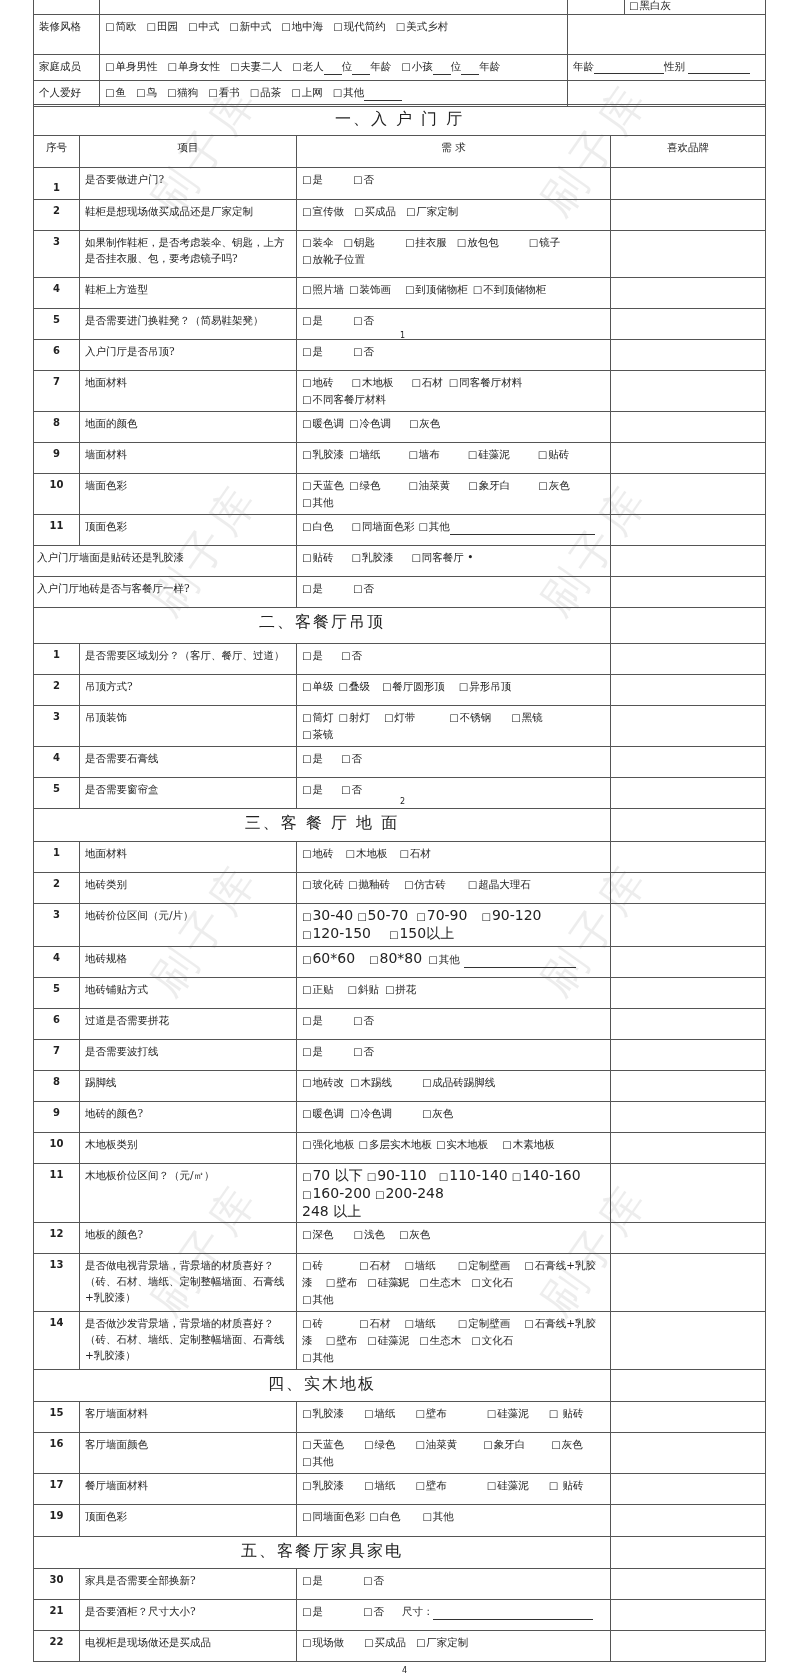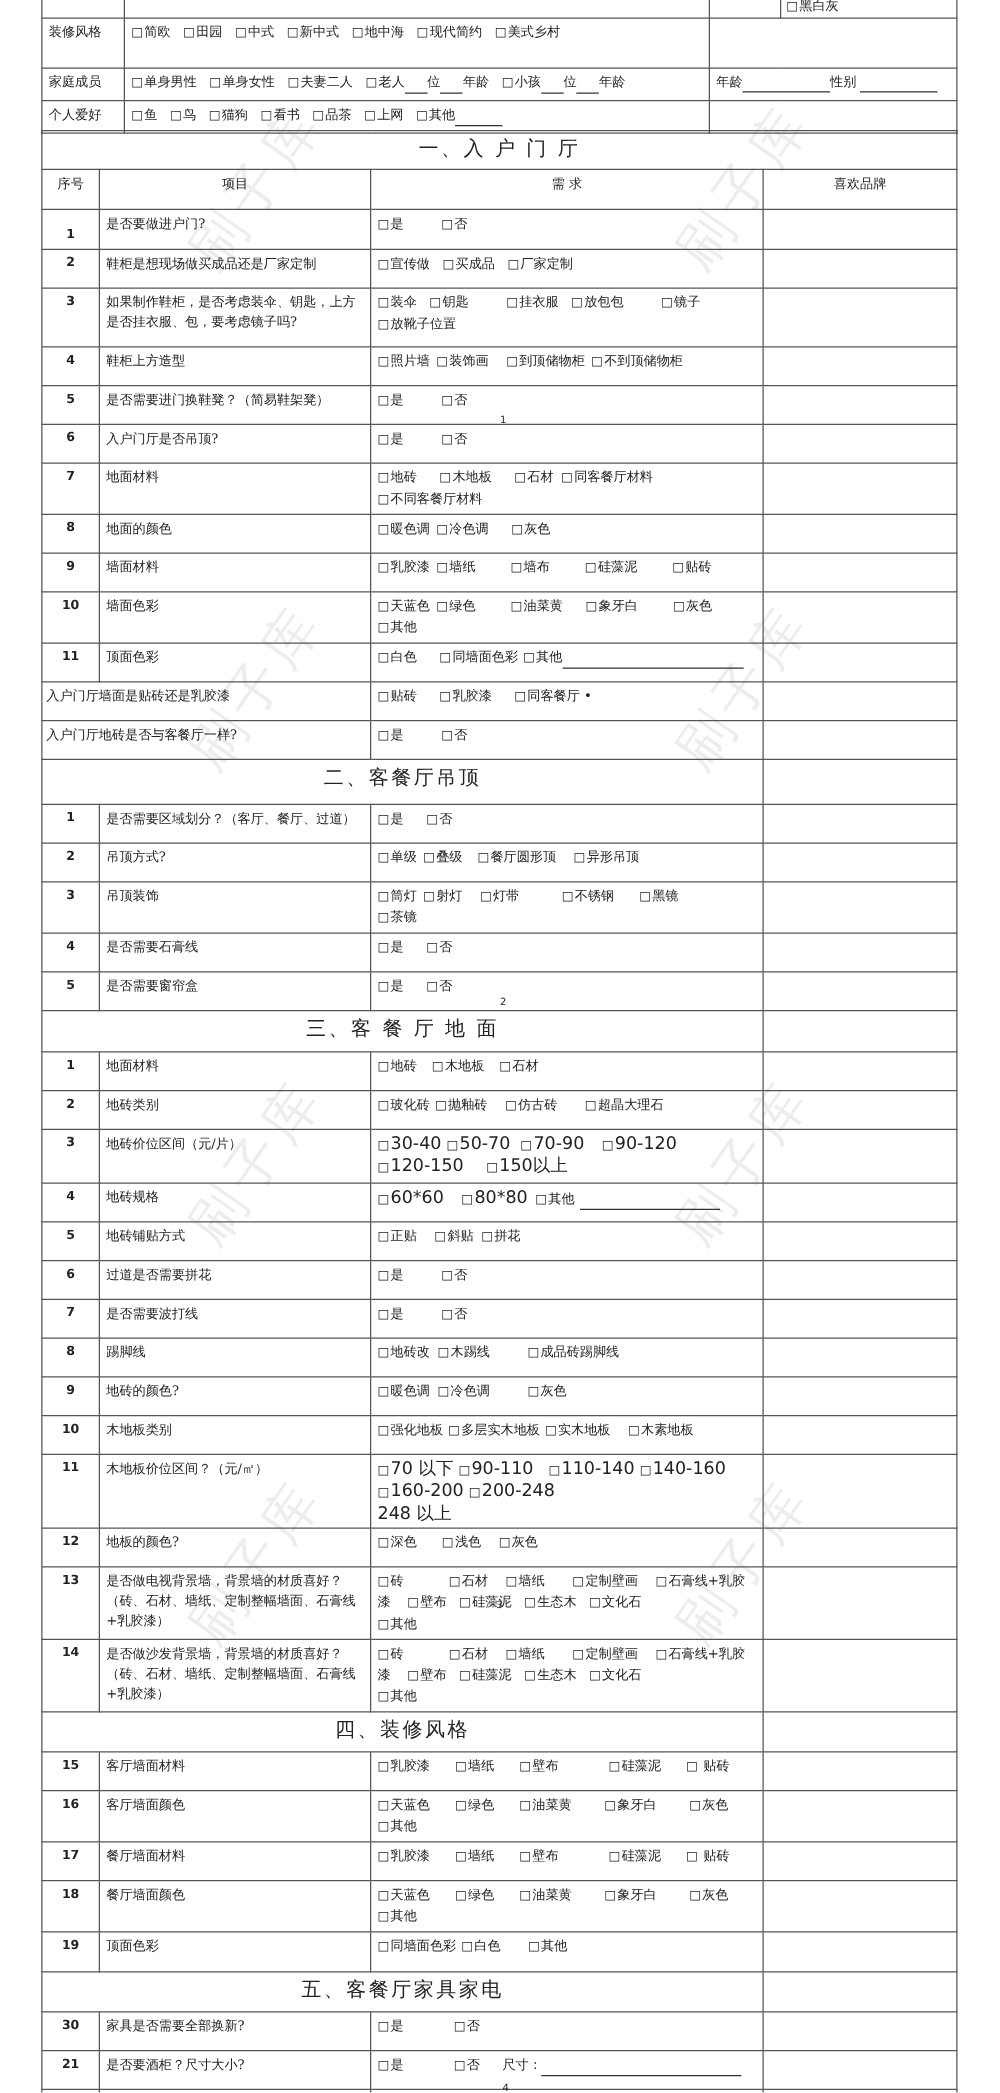--- a/index.html
+++ b/index.html
@@ -287,47 +287,41 @@
       <td></td>
     </tr>
     <tr style="height:47px">
       <td class="num">14</td>
       <td>是否做沙发背景墙，背景墙的材质喜好？（砖、石材、墙纸、定制整幅墙面、石膏线+乳胶漆）</td>
       <td><span class="opt" style="margin-right:36px">砖</span><span class="opt" style="margin-right:14px">石材</span><span class="opt" style="margin-right:22px">墙纸</span><span class="opt" style="margin-right:14px">定制壁画</span><span class="opt" style="white-space:normal;display:inline">石膏线+乳胶漆</span> <span class="opt">壁布</span><span class="opt">硅藻泥</span><span class="opt">生态木</span><span class="opt">文化石</span><br><span class="opt">其他</span></td>
       <td></td>
     </tr>
 
     <tr style="height:32px">
-      <td colspan="3" class="section">四、装修风格</td>
+      <td colspan="3" class="section">四、实木地板</td>
       <td></td>
     </tr>
     <tr style="height:31px">
       <td class="num">15</td>
       <td>客厅墙面材料</td>
       <td><span class="opt" style="margin-right:20px">乳胶漆</span><span class="opt" style="margin-right:20px">墙纸</span><span class="opt" style="margin-right:40px">壁布</span><span class="opt" style="margin-right:20px">硅藻泥</span><span class="opt"> 贴砖</span></td>
       <td></td>
     </tr>
     <tr style="height:31px">
       <td class="num">16</td>
       <td>客厅墙面颜色</td>
       <td><span class="opt" style="margin-right:20px">天蓝色</span><span class="opt" style="margin-right:20px">绿色</span><span class="opt" style="margin-right:26px">油菜黄</span><span class="opt" style="margin-right:26px">象牙白</span><span class="opt">灰色</span><br><span class="opt">其他</span></td>
       <td></td>
     </tr>
     <tr style="height:31px">
       <td class="num">17</td>
       <td>餐厅墙面材料</td>
       <td><span class="opt" style="margin-right:20px">乳胶漆</span><span class="opt" style="margin-right:20px">墙纸</span><span class="opt" style="margin-right:40px">壁布</span><span class="opt" style="margin-right:20px">硅藻泥</span><span class="opt"> 贴砖</span></td>
       <td></td>
     </tr>
-    <tr style="height:31px">
-      <td class="num">18</td>
-      <td>餐厅墙面颜色</td>
-      <td><span class="opt" style="margin-right:20px">天蓝色</span><span class="opt" style="margin-right:20px">绿色</span><span class="opt" style="margin-right:26px">油菜黄</span><span class="opt" style="margin-right:26px">象牙白</span><span class="opt">灰色</span><br><span class="opt">其他</span></td>
-      <td></td>
-    </tr>
     <tr style="height:32px">
       <td class="num">19</td>
       <td>顶面色彩</td>
       <td><span class="opt" style="margin-right:4px">同墙面色彩</span><span class="opt" style="margin-right:22px">白色</span><span class="opt">其他</span></td>
       <td></td>
     </tr>
 
     <tr style="height:32px">
       <td colspan="3" class="section">五、客餐厅家具家电</td>
       <td></td>

